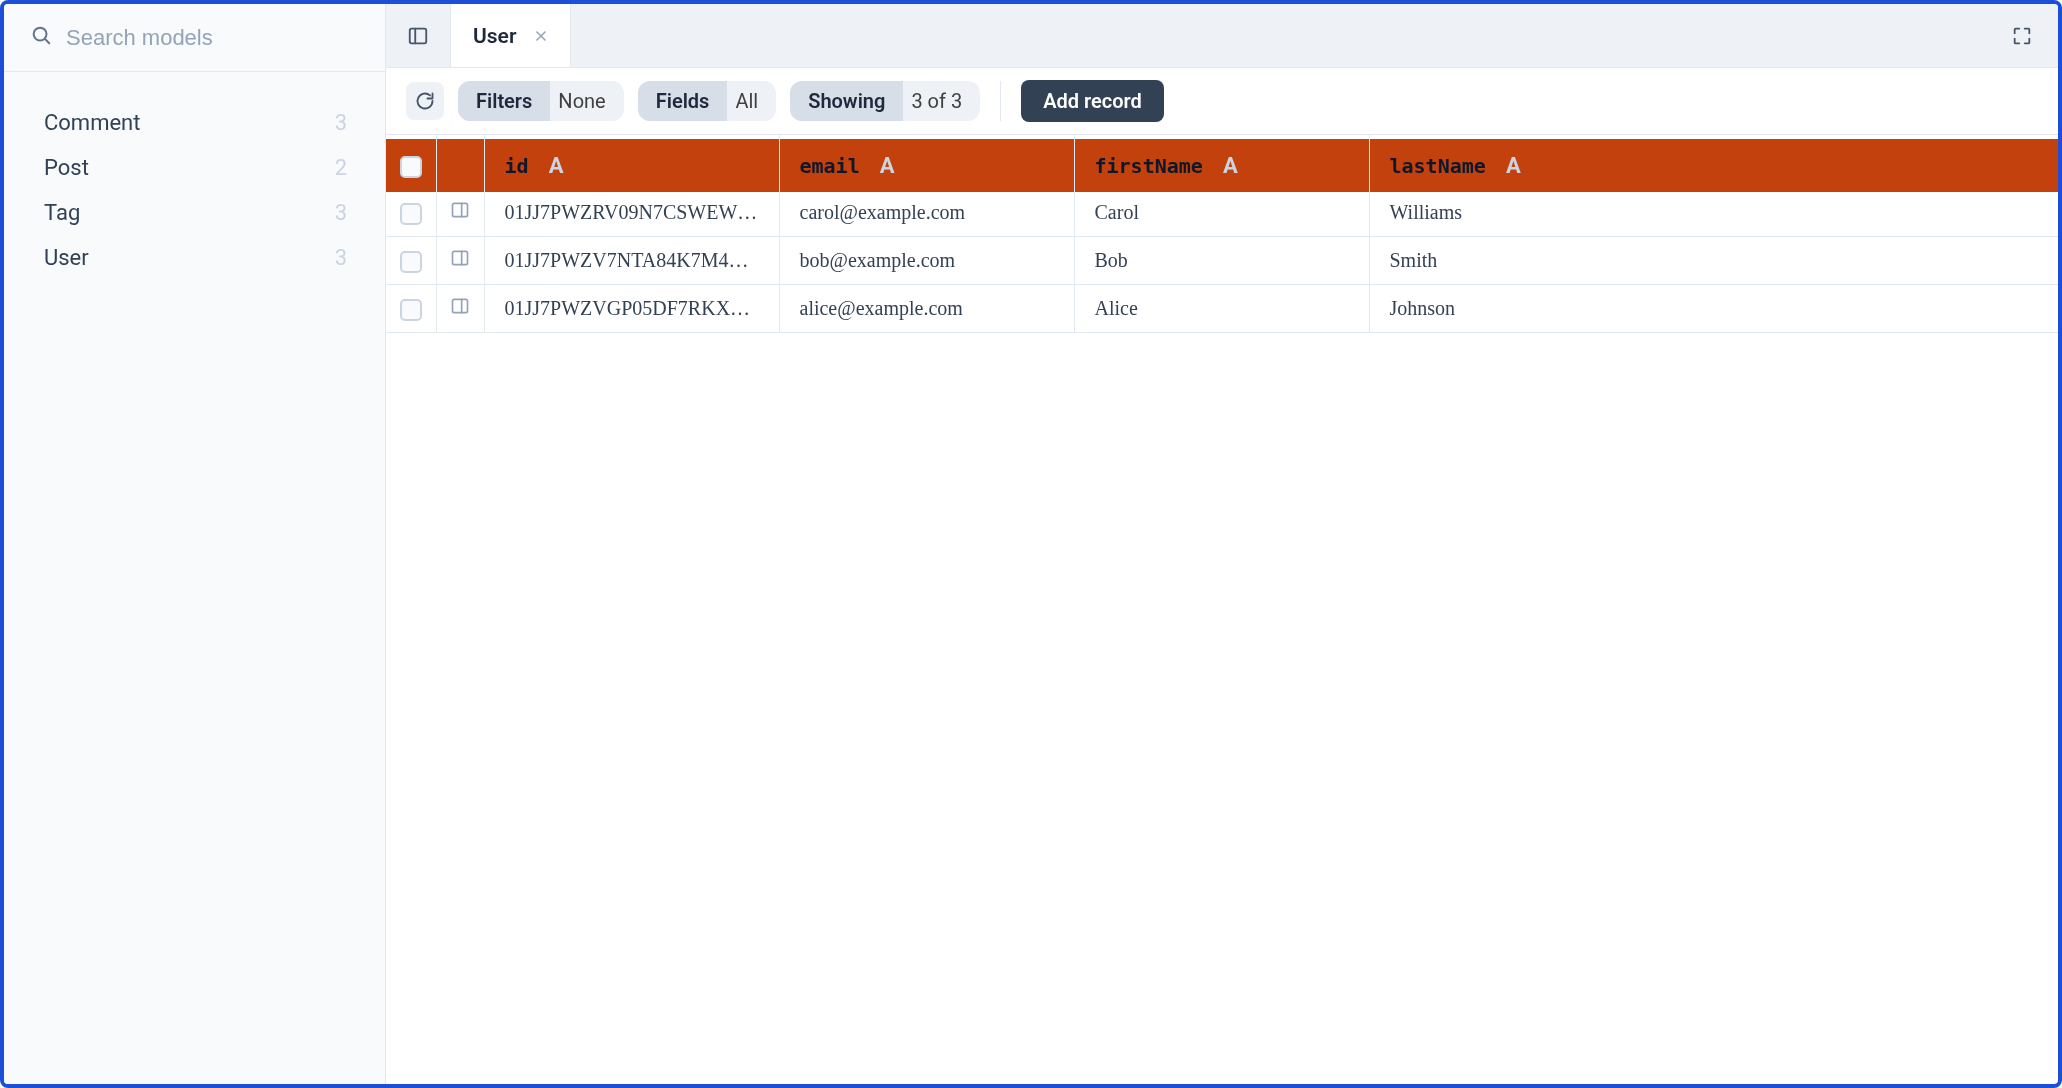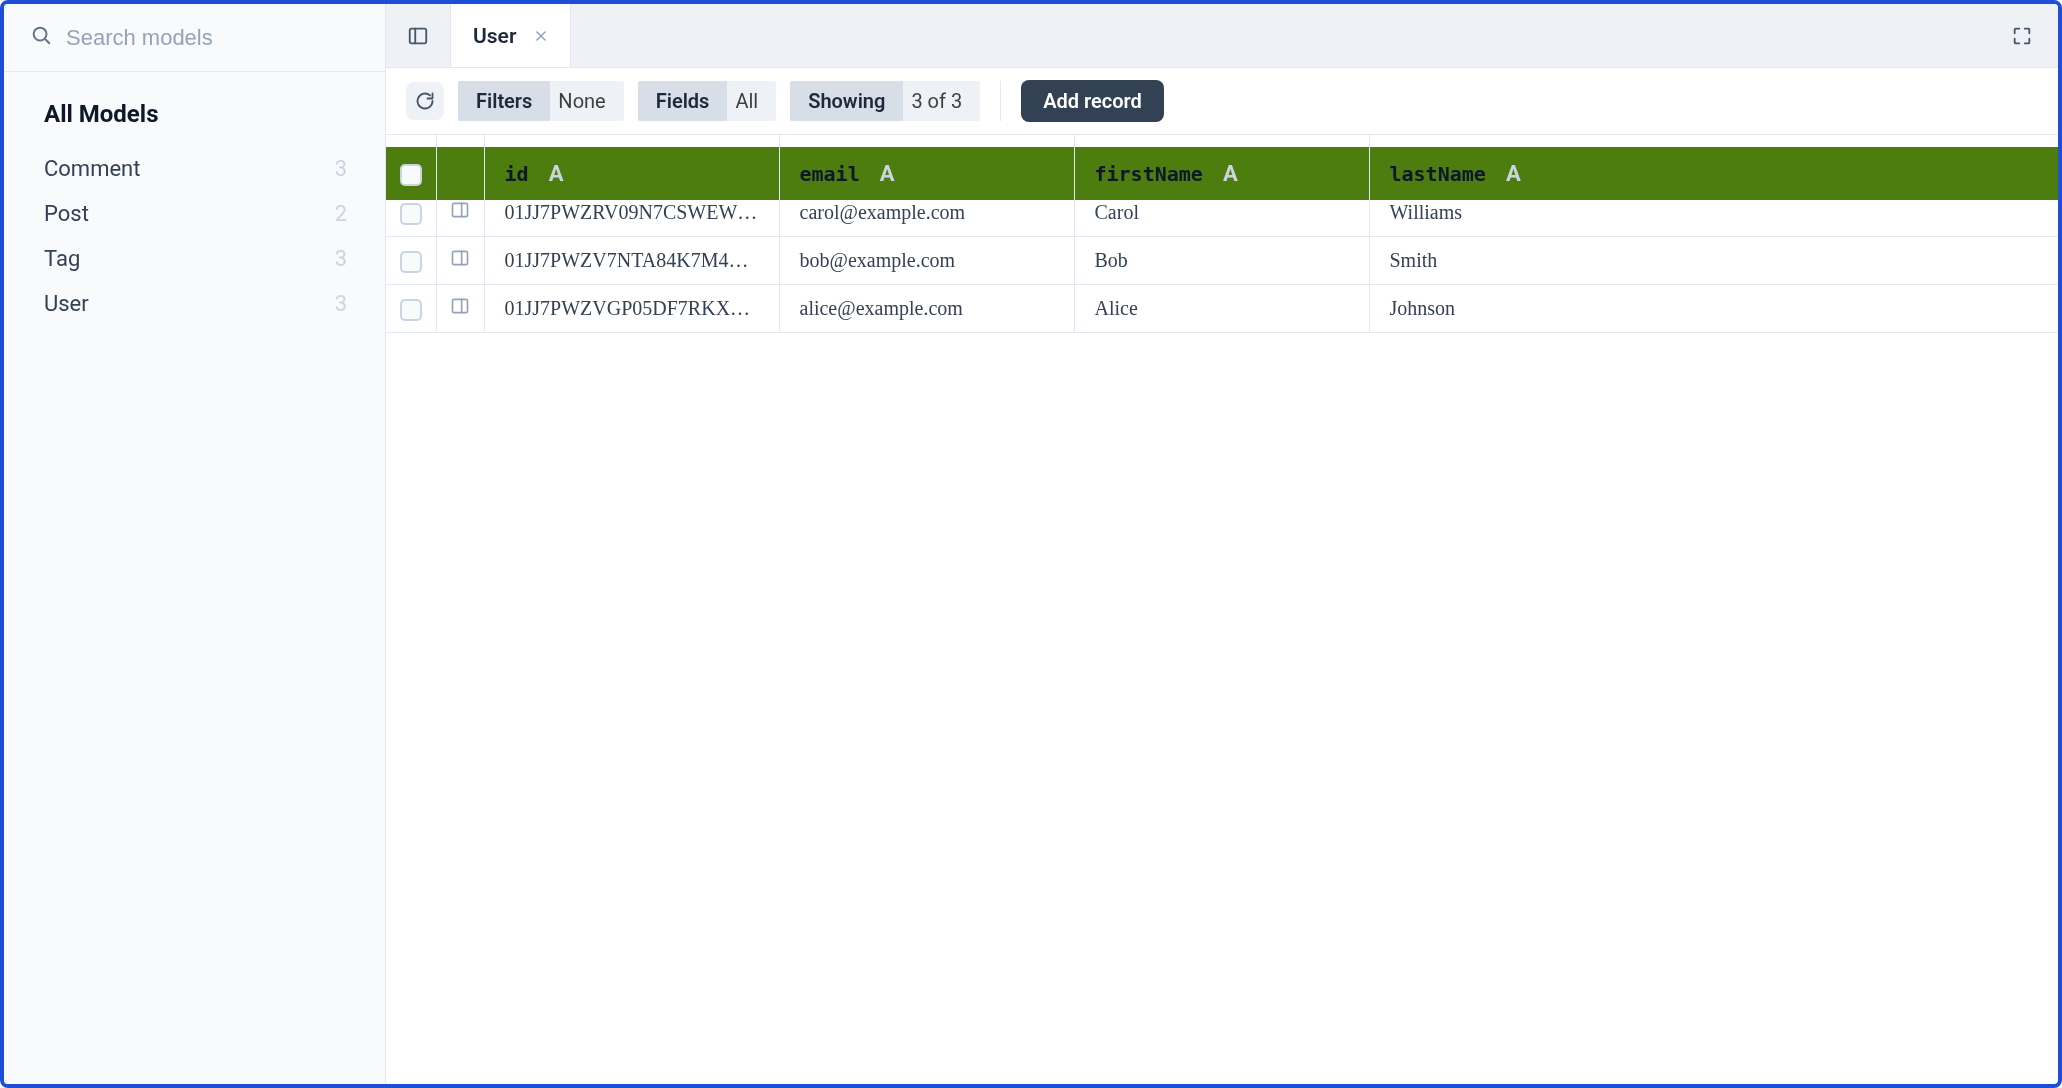--- a/index.html
+++ b/index.html
@@ -133,21 +133,21 @@
   .refresh-btn {
     width: 38px; height: 38px;
     background: #eef2f7;
     border-radius: 8px;
     display: inline-flex; align-items: center; justify-content: center;
     color: #475569;
     cursor: pointer;
   }
   .seg {
     display: inline-flex;
-    border-radius: 2px;
+    border-radius: 12px;
     overflow: hidden;
     background: #eef2f7;
     height: 40px;
     align-items: stretch;
     cursor: pointer;
   }
   .seg > span {
     display: inline-flex;
     align-items: center;
     padding: 0 18px;
@@ -179,22 +179,22 @@
   
   .table-wrap { flex: 1; overflow: auto; }
   table { border-collapse: collapse; width: 100%; table-layout: fixed; }
   thead th {
     text-align: left;
     font-weight: 700;
     font-size: 20px;
     padding: 14px 20px;
     border-bottom: 1px solid #e2e8f0;
     border-right: 1px solid #e2e8f0;
-    background: #4d7c0f;
-    position: sticky; top: 12px;
+    background: #c2410c;
+    position: sticky; top: 4px;
     font-family: ui-monospace, SFMono-Regular, Menlo, Consolas, monospace;
     color: #0f172a;
     white-space: nowrap;
   }
   thead th:last-child { border-right: none; }
   .col-type {
     color: #cbd5e1;
     font-family: -apple-system, BlinkMacSystemFont, "Segoe UI", Roboto, sans-serif;
     font-weight: 700;
     margin-left: 8px;
@@ -247,21 +247,20 @@
     <div class="search-wrap">
       <span>
         <svg width="22" height="22" viewBox="0 0 24 24" fill="none" stroke="#64748b" stroke-width="2.2" stroke-linecap="round" stroke-linejoin="round">
             <circle cx="11" cy="11" r="7"></circle>
             <line x1="21" y1="21" x2="16.65" y2="16.65"></line>
           </svg>
       </span>
       <input class="search-input" type="text" placeholder="Search models" style="">
     </div>
     <div class="side-content">
-      <div class="side-heading">All Models</div>
       <ul class="model-list">
         <li class="model-item">
           <span>Comment</span>
           <span class="model-count">3</span>
         </li>
         <li class="model-item">
           <span>Post</span>
           <span class="model-count">2</span>
         </li>
         <li class="model-item">

